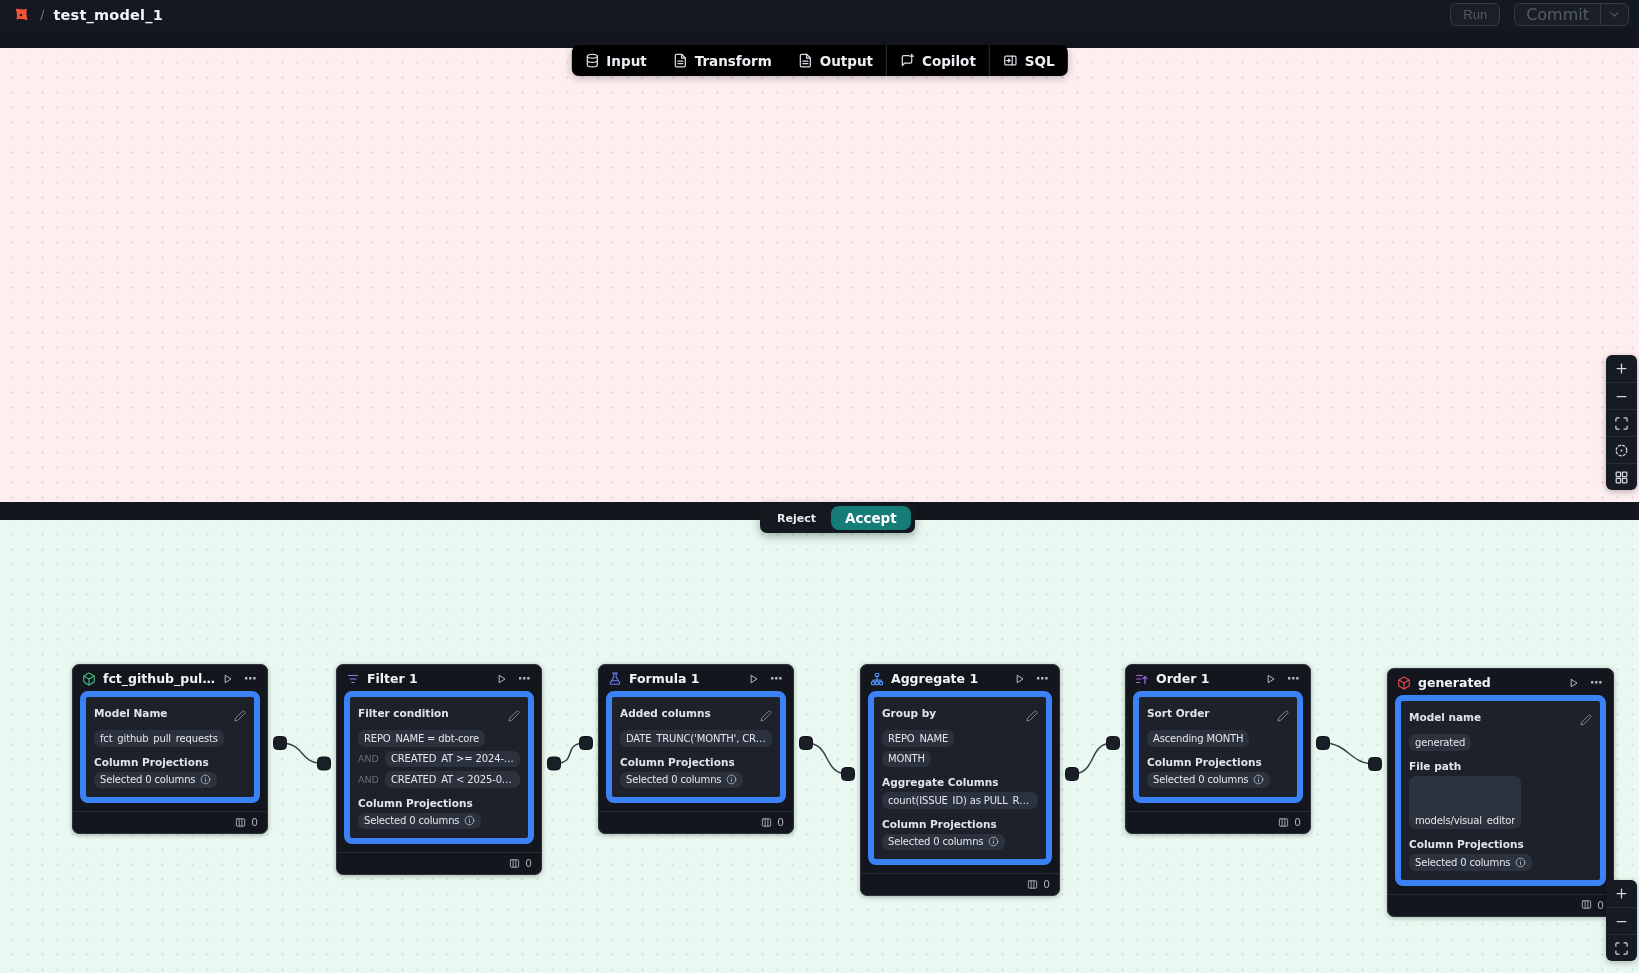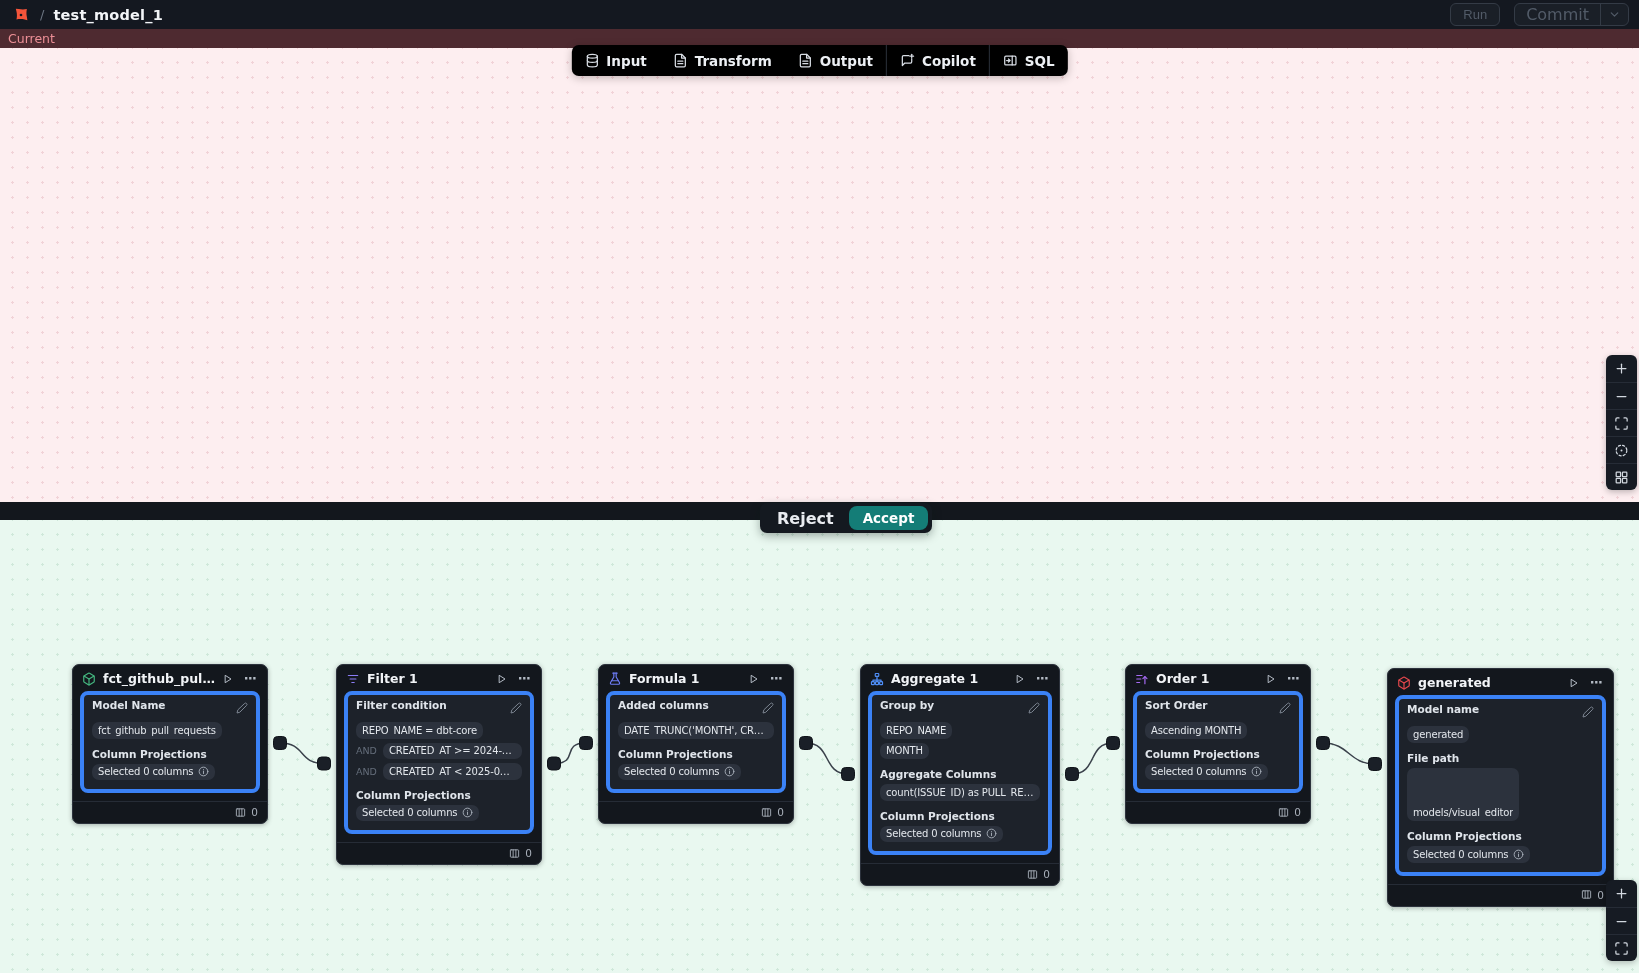--- a/index.html
+++ b/index.html
@@ -40,43 +40,43 @@
     box-shadow:0 2px 8px rgba(20,10,10,.25); z-index:30; }
   .toolbar .tool { display:flex; align-items:center; gap:7px; padding:0 13px;
     color:#edf0f4; font-size:13.5px; font-weight:600; cursor:pointer; }
   .toolbar .tool svg { color:#d7dce3; }
   .toolbar .vsep { width:1px; background:#2b313b; margin:0; }
 
   
   .diff-bar { position:absolute; left:760px; top:503px; height:30px; background:#141920;
     border-radius:7px; display:flex; align-items:center; padding:3px 4px; gap:2px;
     box-shadow:0 3px 10px rgba(10,25,20,.35); z-index:25; }
-  .reject-btn { color:#e9ecf0; font-size:16px; font-weight:600; padding:0 13px; cursor:pointer; }
+  .reject-btn { color:#e9ecf0; font-size:11px; font-weight:600; padding:0 13px; cursor:pointer; }
   .accept-btn { background:#147d77; color:#ffffff; font-size:13.5px; font-weight:bold;
     border-radius:8px; height:24px; display:flex; align-items:center; padding:0 14px; cursor:pointer; }
 
   
   .rf-controls { position:absolute; right:2px; width:31px; background:#161b23; border-radius:6px;
     display:flex; flex-direction:column; z-index:30; box-shadow:0 2px 6px rgba(0,0,0,.25); overflow:hidden; }
   .rf-controls.top-panel { top:355px; }
   .rf-controls.bottom-panel { top:880px; }
   .rf-btn { height:27px; display:flex; align-items:center; justify-content:center; color:#d2d8df; cursor:pointer; }
   .rf-btn + .rf-btn { border-top:1px solid #262c36; }
 
   
   .node { position:absolute; background:#13171d; border:1px solid #2c323c; border-radius:7px;
     color:#e7eaee; z-index:10; box-shadow:0 1px 5px rgba(0,0,0,.30); }
   .node-header { display:flex; align-items:center; gap:7px; padding:6px 9px 5px 9px; }
   .node-title { font-size:12.5px; font-weight:bold; color:#f2f4f7; white-space:nowrap;
     overflow:hidden; text-overflow:ellipsis; }
   .node-actions { margin-left:auto; display:flex; align-items:center; gap:10px; color:#b4bbc5; }
   .node-actions .act { cursor:pointer; display:flex; align-items:center; }
   .more-glyph { font-size:13px; font-weight:bold; letter-spacing:1px; line-height:1; color:#b4bbc5; }
-  .node-body { margin:0 7px; background:#1d222a; border:4px solid #3b82f6; border-radius:8px;
-    padding:4px 8px 9px 8px; }
+  .node-body { margin:0 7px; background:#1d222a; border:6px solid #3b82f6; border-radius:8px;
+    padding:10px 8px 9px 8px; }
   .sec { margin-top:9px; }
   .sec:first-child { margin-top:0; }
   .sec-head { display:flex; align-items:flex-start; justify-content:space-between; }
   .sec-label { font-size:10.5px; font-weight:bold; color:#e0e5eb; }
   .pencil { color:#7b8490; cursor:pointer; }
   .pill-row { display:flex; align-items:center; gap:6px; margin-top:4px; min-width:0; }
   .pill-prefix { font-size:9.5px; color:#646d7a; flex:0 0 auto; }
   .pill { background:#2c323d; border-radius:7px; padding:2.5px 6px 3px 6px; font-size:10px;
     letter-spacing:-.15px; color:#e3e7ec; white-space:nowrap; overflow:hidden;
     text-overflow:ellipsis; max-width:100%; display:inline-flex; align-items:center; gap:5px; min-width:0; }
@@ -106,23 +106,20 @@
         <span class="divider"></span>
         <span class="chev">
           <svg width="13" height="13" viewBox="0 0 24 24" fill="none" stroke="currentColor" stroke-width="2.2" stroke-linecap="round" stroke-linejoin="round">
               <path d="M6 9l6 6 6-6"></path>
             </svg>
         </span>
       </div>
     </div>
   </div>
 
-  <div class="band band-current">
-    <span>Current</span>
-  </div>
 
   <div class="canvas canvas-current"></div>
   <div class="canvas canvas-new"></div>
 
   <div class="toolbar" id="toolbar">
       <div class="tool">
         <span style="display: inline-flex;">
           <svg width="15" height="15" viewBox="0 0 24 24" fill="none" stroke="currentColor" stroke-width="2" stroke-linecap="round" stroke-linejoin="round">
             <ellipse cx="12" cy="5" rx="8" ry="3"></ellipse>
             <path d="M4 5v14c0 1.7 3.6 3 8 3s8-1.3 8-3V5"></path>

